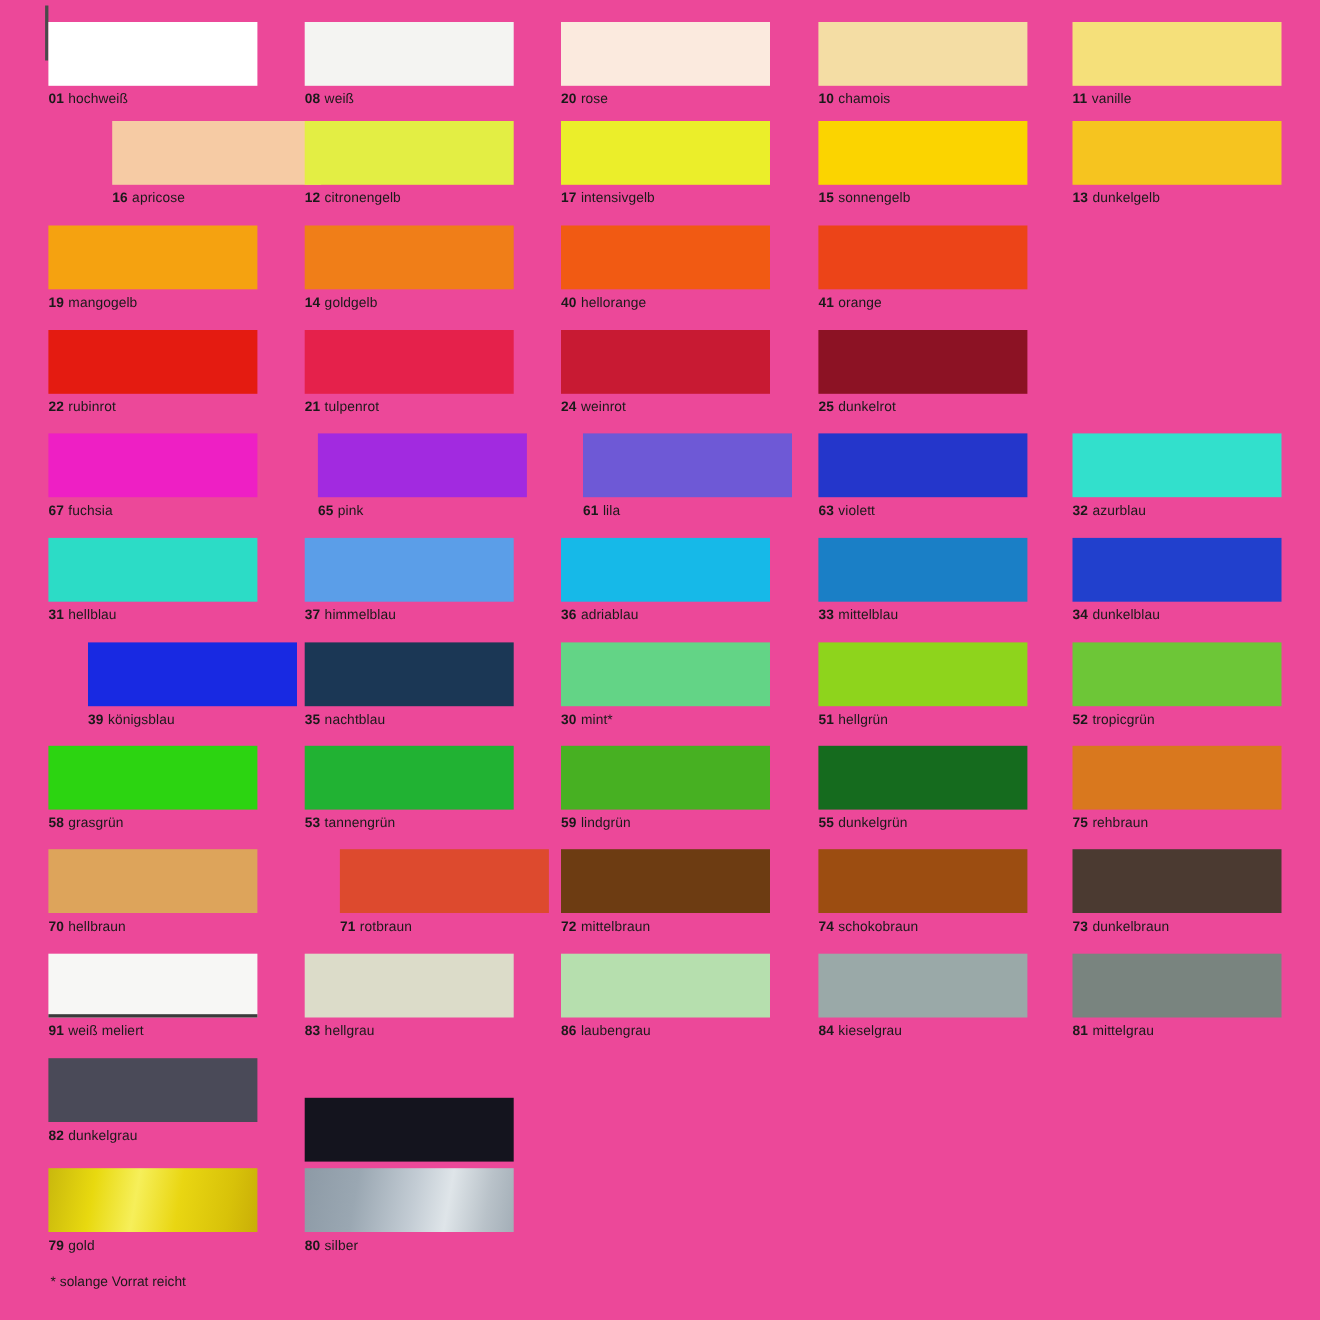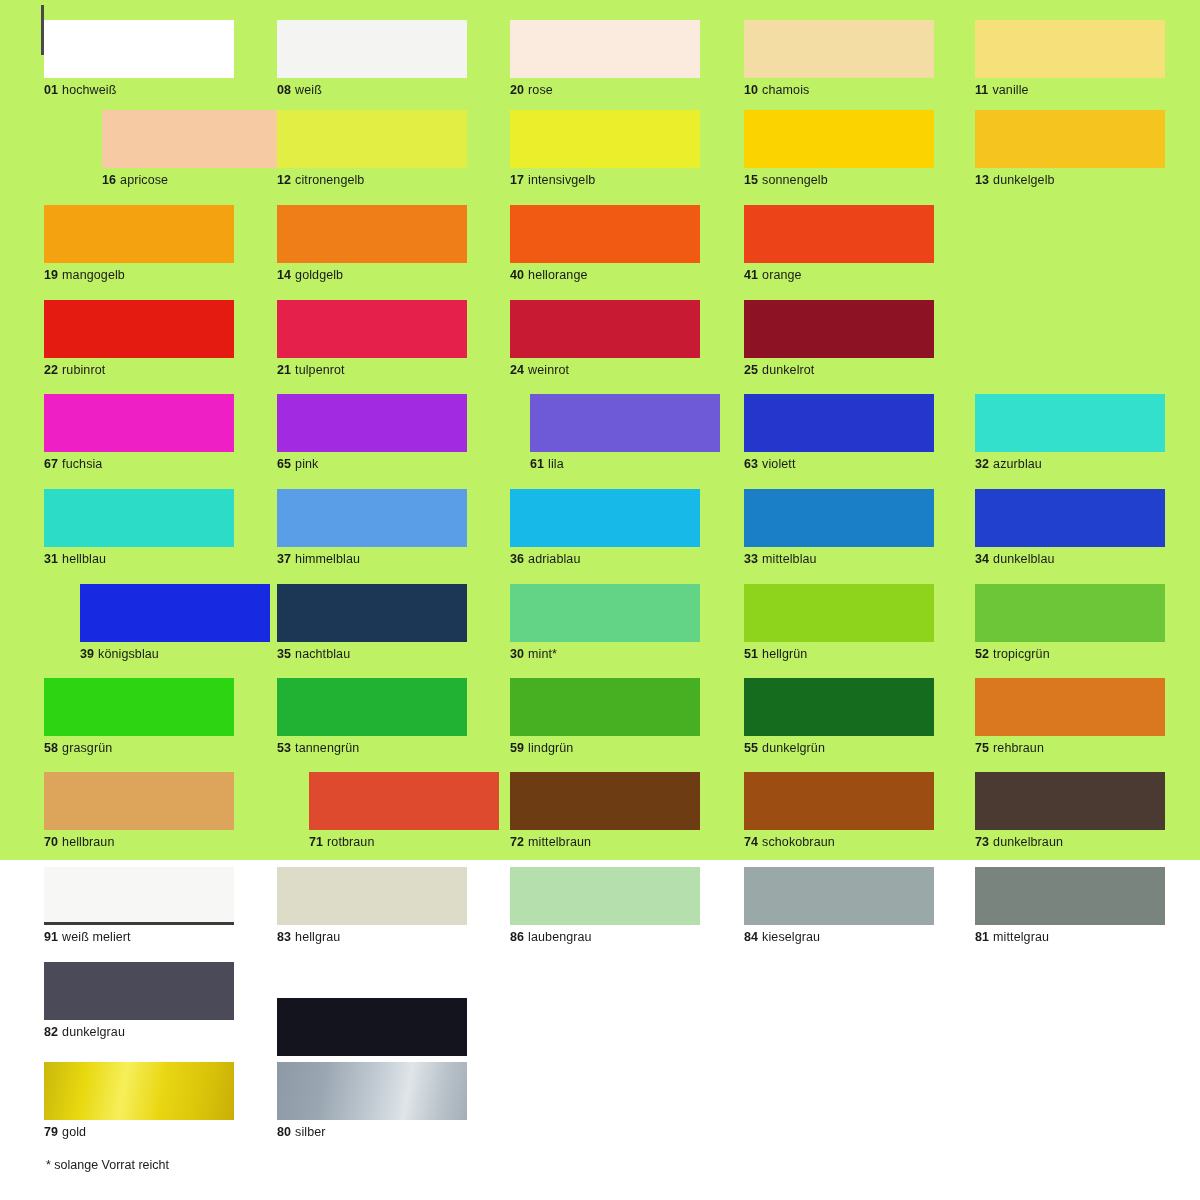--- a/index.html
+++ b/index.html
@@ -12,22 +12,22 @@
     height: 1200px;
     font-family: "Liberation Sans", sans-serif;
     position: relative;
     overflow: hidden;
   }
 
   #chart-sheet {
     position: absolute;
     left: 0; top: 0;
     width: 1200px;
-    height: 860px;
-    background: #bef264;
+    height: 1200px;
+    background: #ec4899;
   }
 
   .edge-mark {
     position: absolute;
     left: 41px;
     top: 5px;
     width: 3px;
     height: 50px;
     background: #4a4a4a;
   }
@@ -156,21 +156,21 @@
         <div class="swatch-label"><span class="code">24</span><span>weinrot</span></div>
       </div>
       <div class="swatch-cell" style="left: 744px; top: 300px;">
         <div class="swatch-chip" style="width: 190px; height: 58px; background: rgb(140, 18, 36);"></div>
         <div class="swatch-label"><span class="code">25</span><span>dunkelrot</span></div>
       </div>
       <div class="swatch-cell" style="left: 44px; top: 394px;">
         <div class="swatch-chip" style="width: 190px; height: 58px; background: rgb(238, 31, 196);"></div>
         <div class="swatch-label"><span class="code">67</span><span>fuchsia</span></div>
       </div>
-      <div class="swatch-cell" style="left: 277px; top: 394px;">
+      <div class="swatch-cell" style="left: 289px; top: 394px;">
         <div class="swatch-chip" style="width: 190px; height: 58px; background: rgb(162, 42, 224);"></div>
         <div class="swatch-label"><span class="code">65</span><span>pink</span></div>
       </div>
       <div class="swatch-cell" style="left: 530px; top: 394px;">
         <div class="swatch-chip" style="width: 190px; height: 58px; background: rgb(110, 89, 214);"></div>
         <div class="swatch-label"><span class="code">61</span><span>lila</span></div>
       </div>
       <div class="swatch-cell" style="left: 744px; top: 394px;">
         <div class="swatch-chip" style="width: 190px; height: 58px; background: rgb(36, 54, 203);"></div>
         <div class="swatch-label"><span class="code">63</span><span>violett</span></div>

